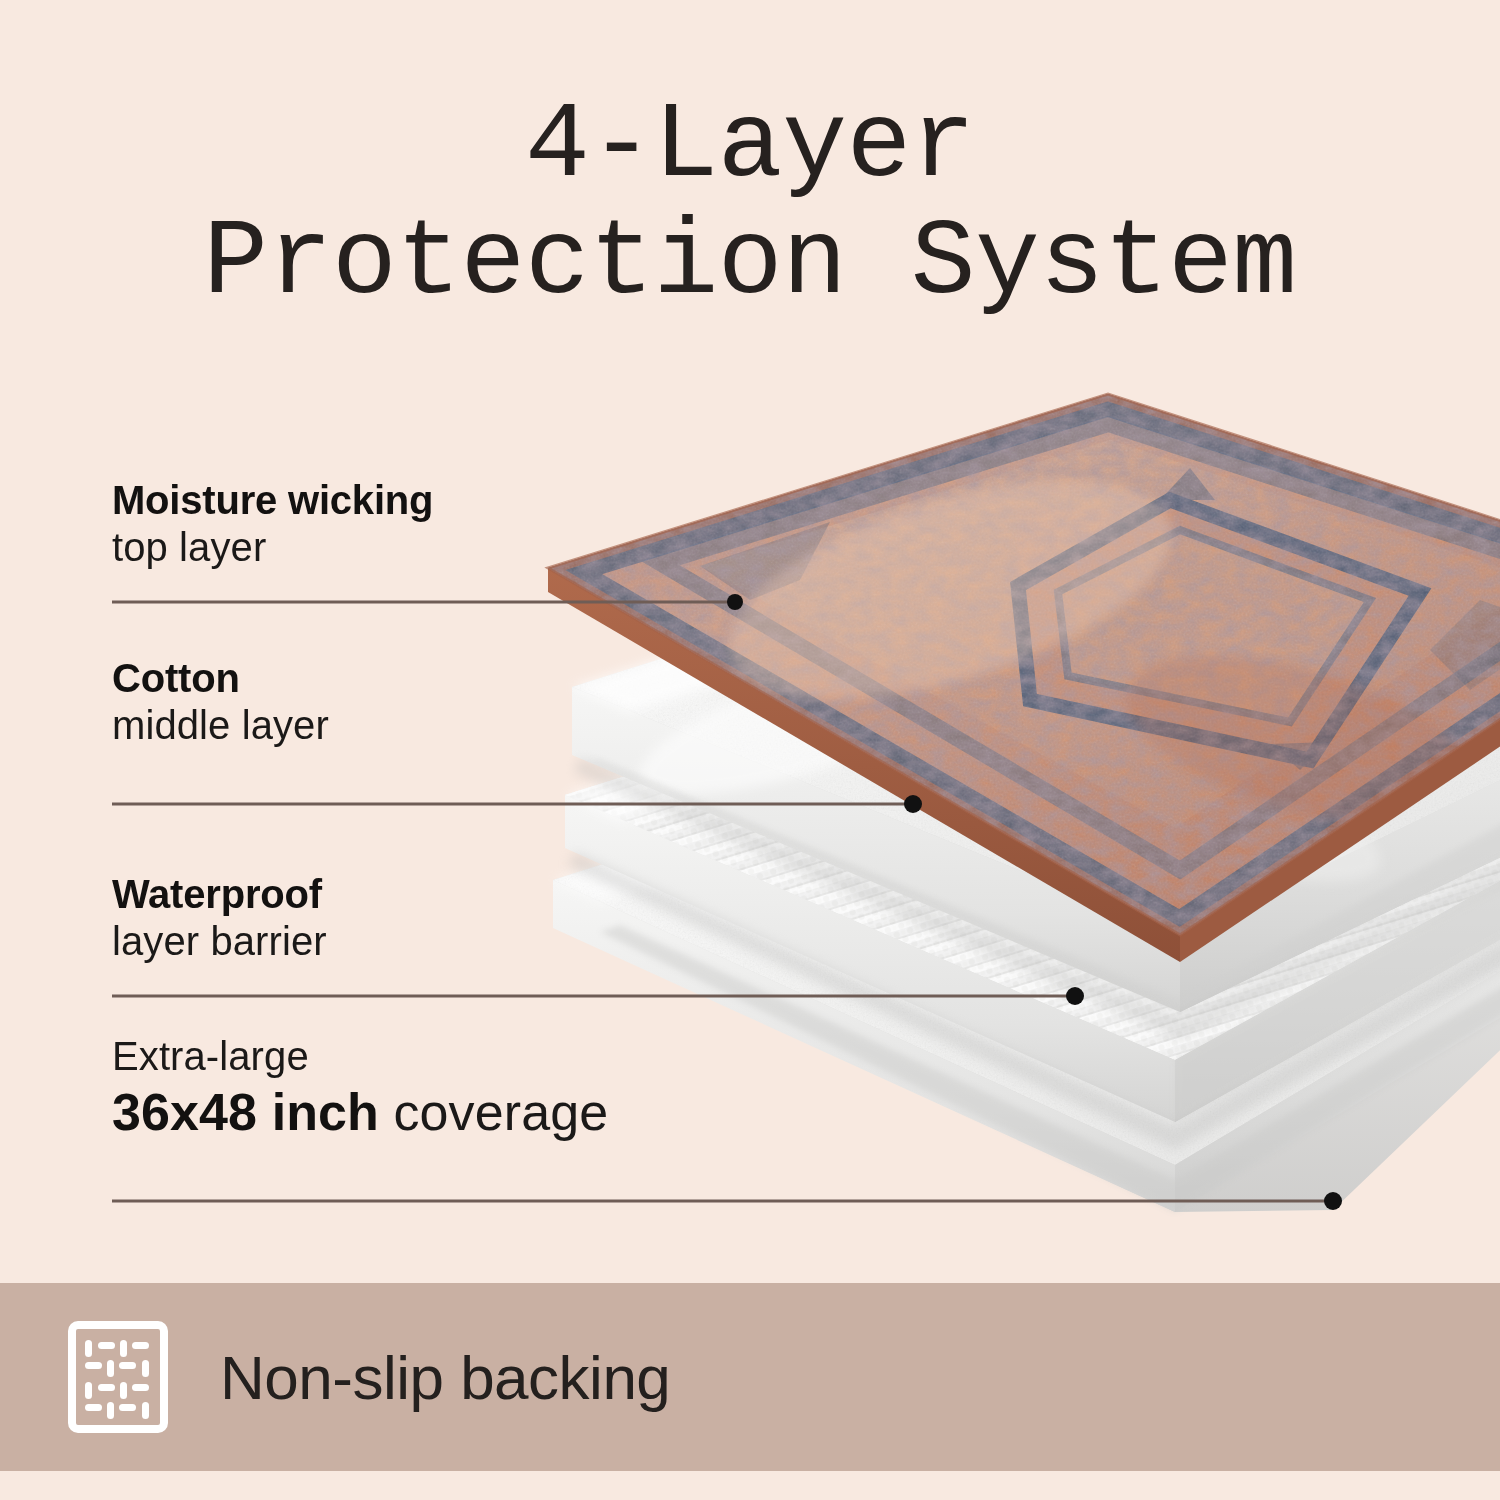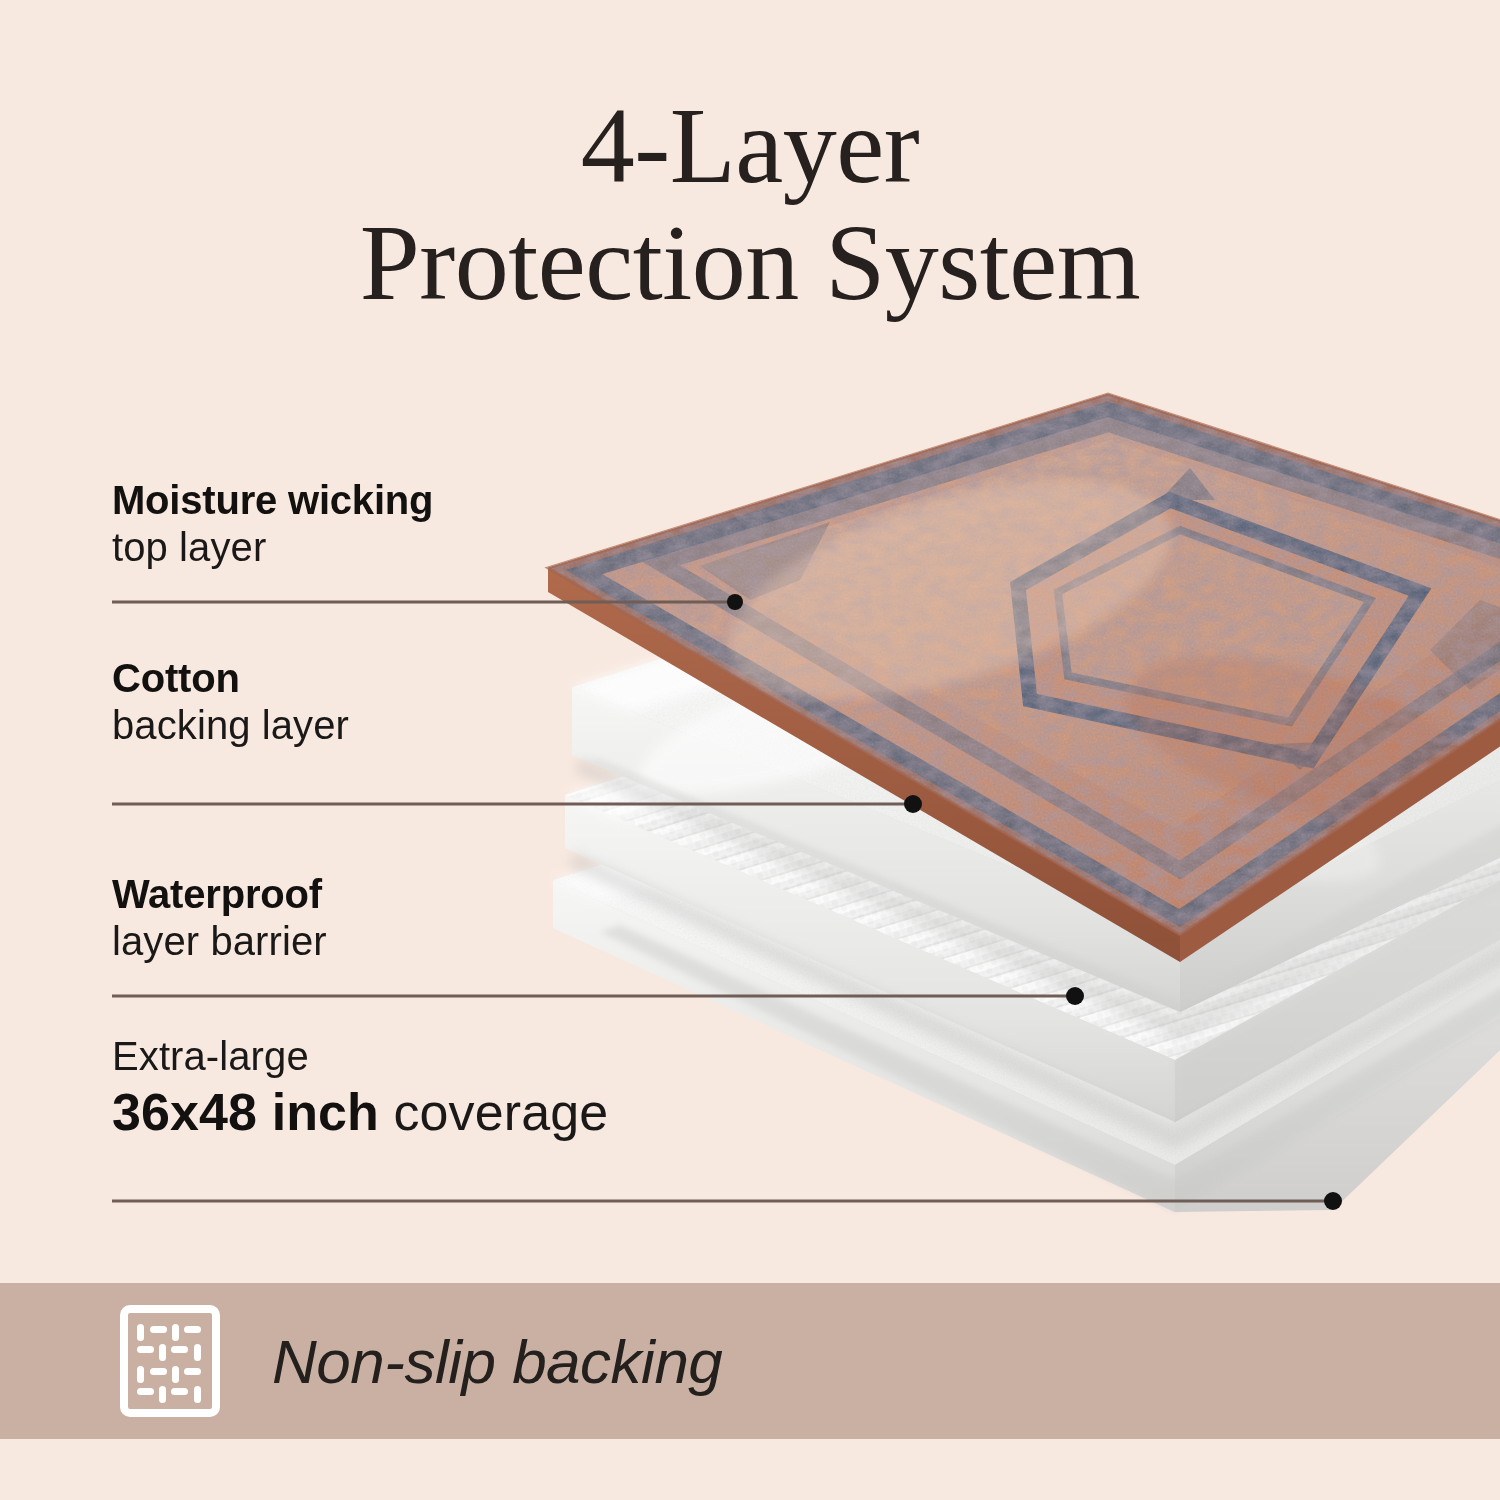--- a/index.html
+++ b/index.html
@@ -16,21 +16,21 @@
     font-family: "Liberation Sans", sans-serif;
   }
 
   
   .title-block {
     position: absolute;
     top: 88px;
     left: 0;
     width: 1500px;
     text-align: center;
-    font-family: Liberation Serif, serif;
+    font-family: Liberation Mono, monospace;
     color: #26211f;
     line-height: 1.08;
   }
   .title-line {
     display: block;
     font-size: 108px;
     font-weight: 400;
     letter-spacing: -0.5px;
   }
 
@@ -66,27 +66,26 @@
     color: #1b1918;
   }
   .label-mixed b { font-weight: 700; color: #131110; }
 
   
   .banner {
     position: absolute;
     left: 0;
     top: 1283px;
     width: 1500px;
-    height: 156px;
+    height: 188px;
     background: #c9b0a3;
     display: flex;
     align-items: center;
-    padding-left: 120px;
+    padding-left: 68px;
     box-sizing: border-box;
-    font-style: italic;
   }
   .banner-icon {
     width: 100px;
     height: 112px;
     flex: 0 0 auto;
   }
   .banner-text {
     margin-left: 52px;
     font-size: 62px;
     font-weight: 400;
@@ -305,21 +304,21 @@
     <span class="title-line">Protection System</span>
   </div>
 
   <div class="label-block" style="top:478px;">
     <span class="label-strong">Moisture wicking</span>
     <span class="label-light">top layer</span>
   </div>
 
   <div class="label-block" style="top:656px;">
     <span class="label-strong">Cotton</span>
-    <span class="label-light">backing layer</span>
+    <span class="label-light">middle layer</span>
   </div>
 
   <div class="label-block" style="top:872px;">
     <span class="label-strong">Waterproof</span>
     <span class="label-light">layer barrier</span>
   </div>
 
   <div class="label-block" style="top:1032px;">
     <span class="label-light">Extra-large</span>
     <span class="label-mixed"><b>36x48 inch</b><span> coverage</span></span>

